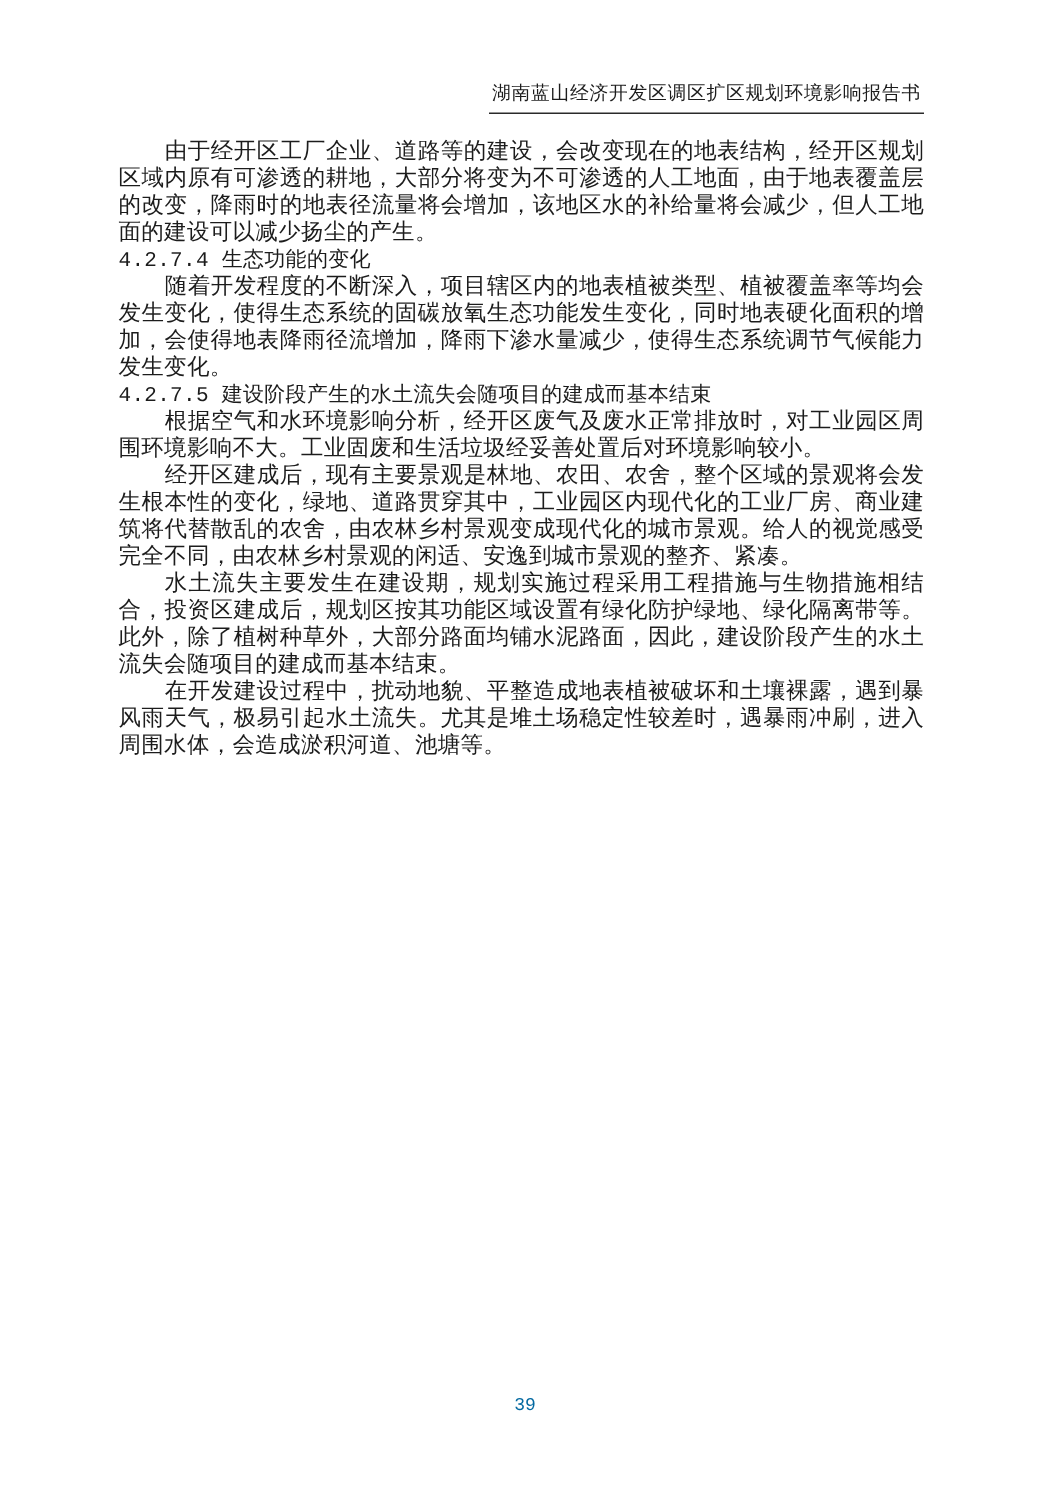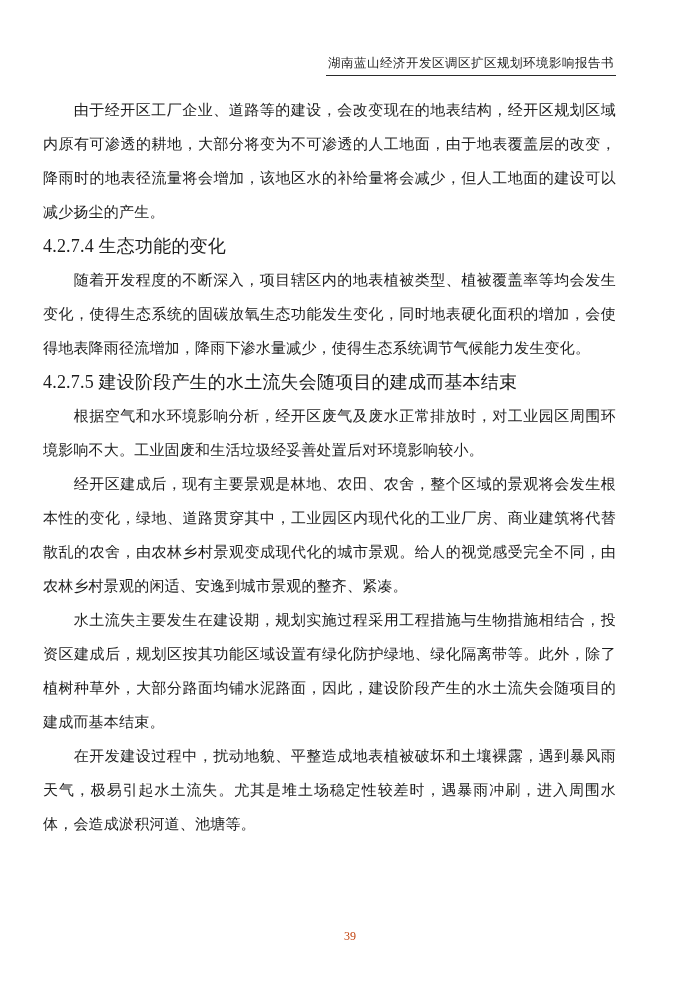--- a/index.html
+++ b/index.html
@@ -7,63 +7,63 @@
     padding: 0;
     background: #ffffff;
   }
   .page {
     position: relative;
     width: 700px;
     height: 990px;
     margin: 0 auto;
     background: #ffffff;
     box-sizing: border-box;
-    padding: 54px 84px 0 43px;
-    font-family: Liberation Serif, serif;
+    padding: 54px 84px 0 79px;
+    font-family: Liberation Mono, monospace;
     color: #1c1c1c;
     overflow: hidden;
   }
   .doc-header {
     text-align: right;
     font-size: 12.5px;
     line-height: 1.45;
     margin-bottom: 17px;
     letter-spacing: 0.5px;
   }
   .doc-header .header-title {
     display: inline-block;
     border-bottom: 1px solid #2a2a2a;
     padding: 0 2px 3px 2px;
   }
   .content {
     font-size: 15px;
-    line-height: 34px;
+    line-height: 18px;
     text-align: justify;
     text-justify: inter-ideograph;
     letter-spacing: 0.2px;
   }
   .para {
     margin: 0;
     text-indent: 2.05em;
   }
   .heading {
     margin: 0;
-    font-size: 18px;
+    font-size: 14px;
     font-weight: 500;
     text-align: left;
     text-indent: 0;
   }
   .page-footer {
     position: absolute;
     left: 0;
     bottom: 46px;
     width: 100%;
     text-align: center;
     font-size: 12px;
-    color: #c2410c;
+    color: #0369a1;
   }
 </style>
 </head>
 <body>
 
 <div class="page">
 
   <div class="doc-header">
     <span class="header-title">湖南蓝山经济开发区调区扩区规划环境影响报告书</span>
   </div>

